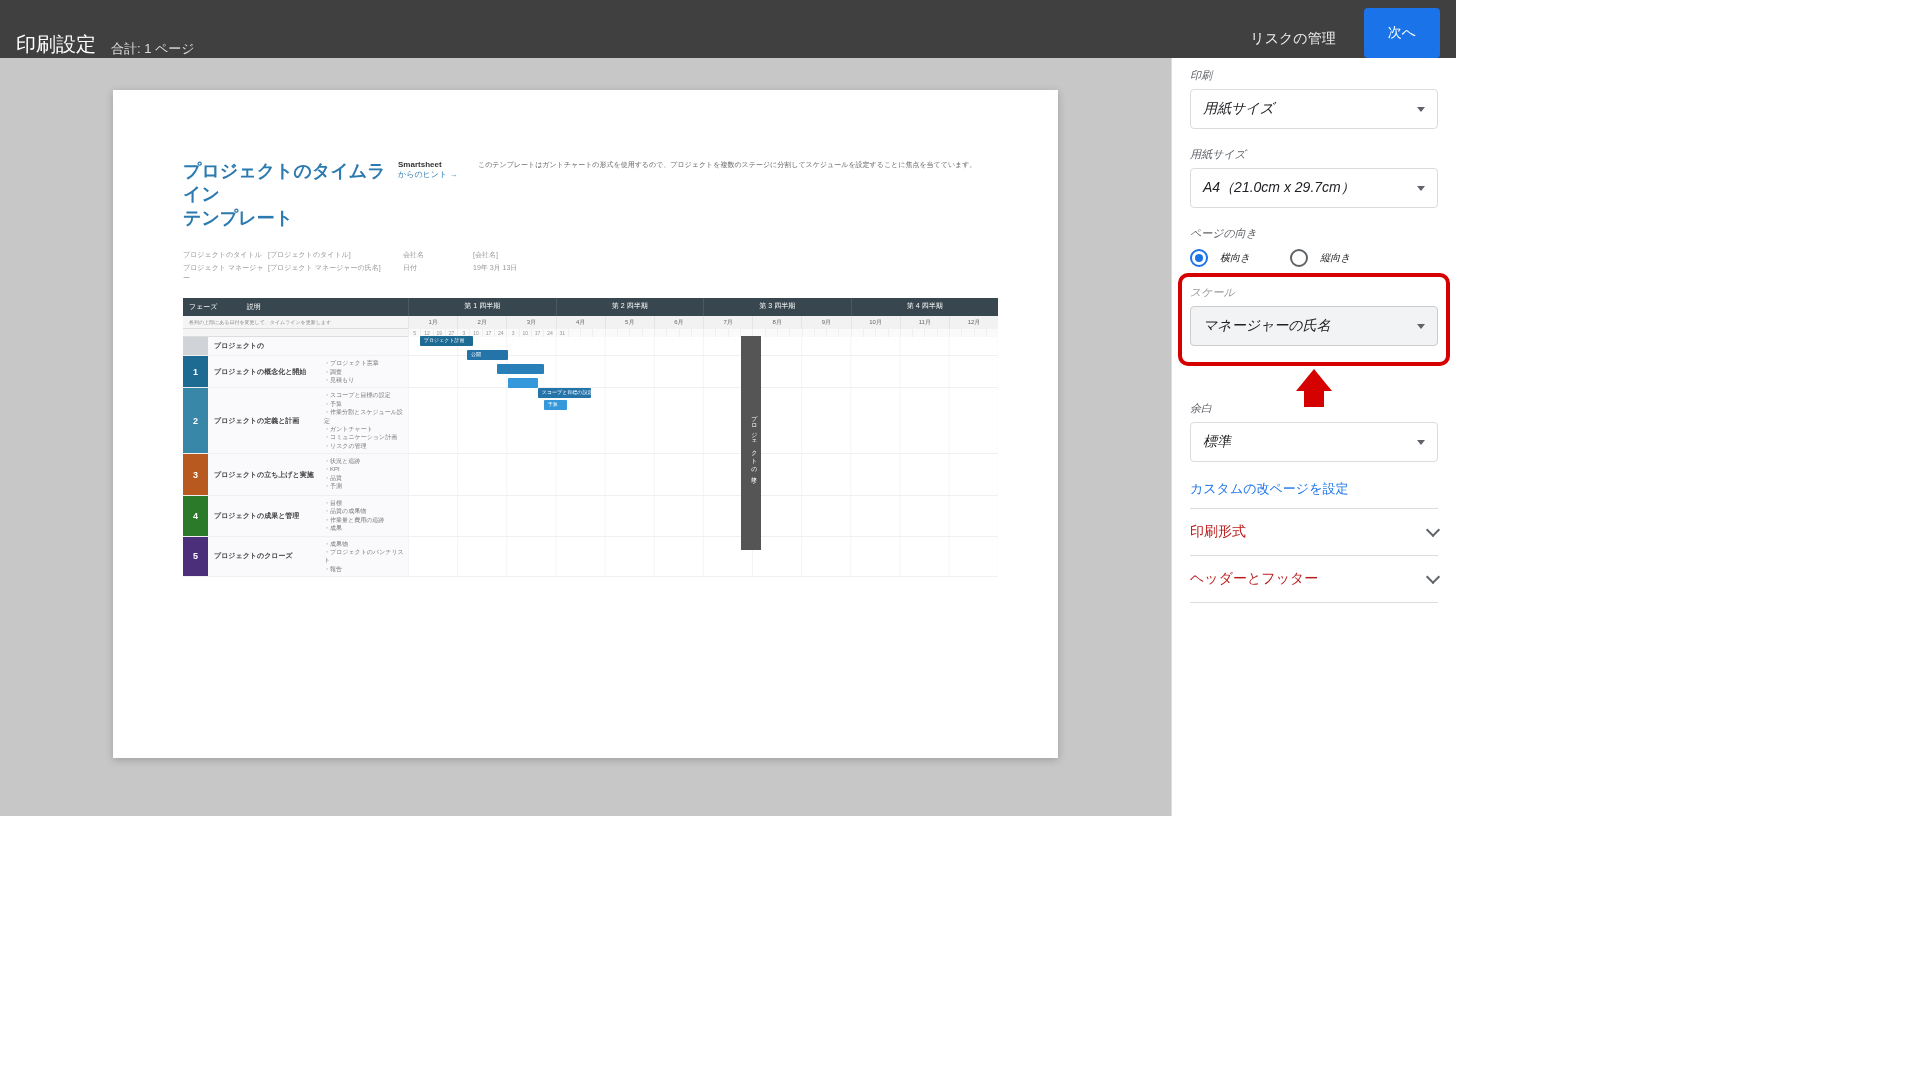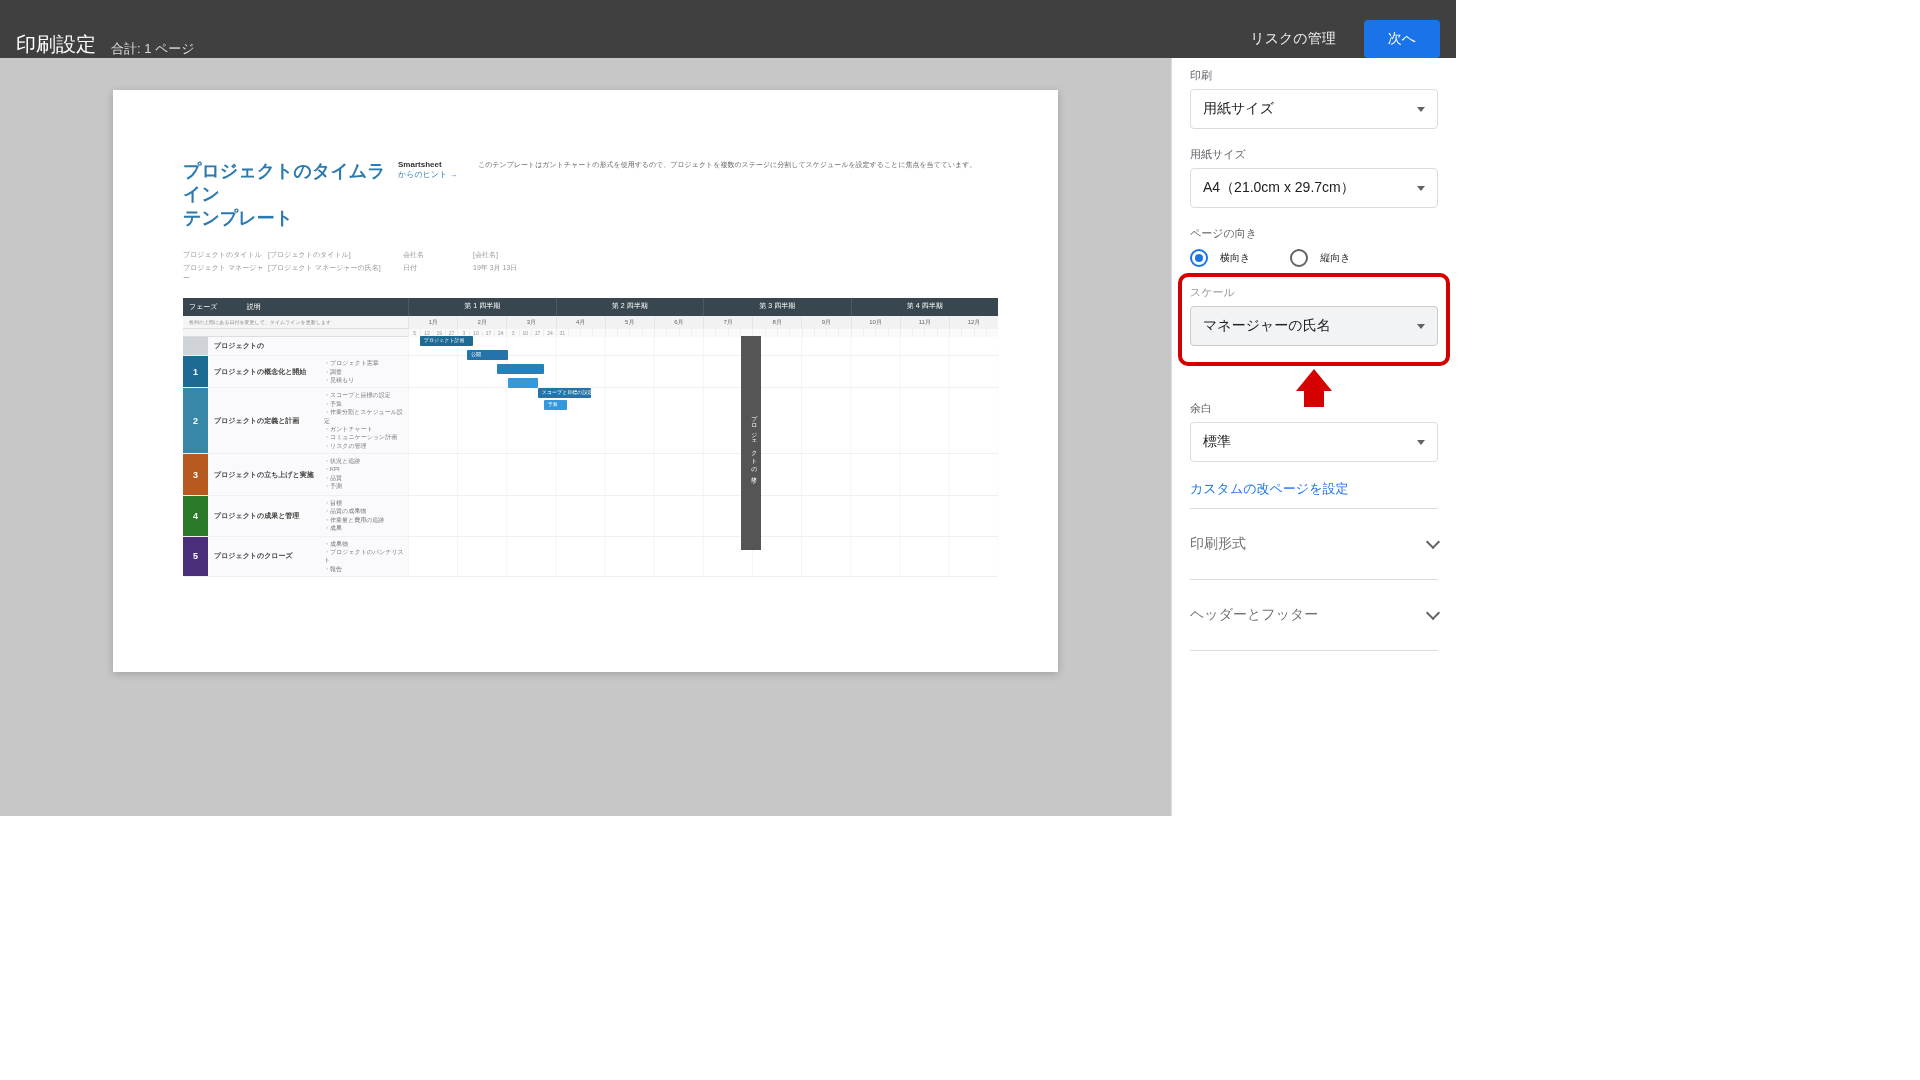--- a/index.html
+++ b/index.html
@@ -5,26 +5,26 @@
   * { box-sizing: border-box; margin: 0; padding: 0; }
   body { font-family: "Helvetica Neue", Arial, sans-serif; background: #fff; overflow: hidden; }
   .app { width: 1456px; height: 816px; display: flex; flex-direction: column; }
   
   
   .topbar { height: 58px; background: #404040; color: #fff; display: flex; align-items: flex-end; padding: 0 16px; }
   .topbar .title { font-size: 20px; font-weight: 400; }
   .topbar .sub { font-size: 13px; margin-left: 15px; color: #ddd; }
   .topbar .spacer { flex: 1; }
   .topbar .cancel { font-size: 14px; color: #eee; margin-right: 16px; cursor: pointer; padding: 10px 12px; }
-  .topbar .next { background: #1a73e8; color: #fff; padding: 10px 24px; font-size: 14px; border-radius: 4px; cursor: pointer; border: none; }
+  .topbar .next { background: #1a73e8; color: #fff; padding: 16px 24px; font-size: 14px; border-radius: 4px; cursor: pointer; border: none; }
   
   
   .main { flex: 1; display: flex; background: #c7c7c7; }
   .preview-area { flex: 1; display: flex; justify-content: center; align-items: flex-start; padding: 32px 0; overflow: hidden; }
-  .page { width: 945px; height: 582px; background: #fff; box-shadow: 0 2px 8px rgba(0,0,0,0.2); padding: 70px 60px 40px 70px; }
+  .page { width: 945px; height: 668px; background: #fff; box-shadow: 0 2px 8px rgba(0,0,0,0.2); padding: 70px 60px 40px 70px; }
   
   .sheet-header { display: flex; margin-bottom: 20px; }
   .sheet-title { color: #2b7ab0; font-size: 18px; font-weight: bold; line-height: 1.3; width: 215px; }
   .sheet-hint { font-size: 8px; width: 80px; color: #333; }
   .sheet-hint .link { color: #2b7ab0; }
   .sheet-desc { font-size: 7px; color: #666; flex: 1; line-height: 1.4; }
   
   .meta-rows { font-size: 7px; color: #999; margin-bottom: 15px; }
   .meta-row { display: flex; margin-bottom: 3px; }
   .meta-label { width: 85px; }
@@ -56,40 +56,40 @@
   .c1 { background: #1d6a93; }
   .c2 { background: #3987a8; }
   .c3 { background: #b85a1f; }
   .c4 { background: #2a7a2a; }
   .c5 { background: #4c2f7a; }
   
   .endbar { position: absolute; width: 20px; background: #555; color: #fff; font-size: 6px; writing-mode: vertical-rl; text-align: center; padding: 8px 2px; letter-spacing: 2px; }
   
   
   .sidebar { width: 285px; background: #fff; border-left: 1px solid #dadce0; padding: 10px 18px; overflow-y: auto; }
-  .sec { margin-bottom: 18px; }
+  .sec { margin-bottom: 18px; font-style: italic; }
   .sec-label { font-size: 11px; color: #5f6368; margin-bottom: 6px; }
   .select { border: 1px solid #dadce0; border-radius: 4px; padding: 10px 12px; font-size: 14px; color: #202124; display: flex; justify-content: space-between; align-items: center; cursor: pointer; background: #fff; }
   .select .caret { width: 0; height: 0; border-left: 4px solid transparent; border-right: 4px solid transparent; border-top: 5px solid #5f6368; }
   
   .radio-row { display: flex; gap: 40px; margin-top: 8px; }
   .radio-opt { display: flex; align-items: center; font-size: 10px; color: #202124; cursor: pointer; }
   .radio { width: 18px; height: 18px; border-radius: 50%; border: 2px solid #5f6368; margin-right: 12px; position: relative; }
   .radio.on { border-color: #1a73e8; }
   .radio.on::after { content: ''; position: absolute; width: 8px; height: 8px; background: #1a73e8; border-radius: 50%; top: 3px; left: 3px; }
   
   .highlight { border: 4px solid #d50000; border-radius: 10px; padding: 8px; margin: -12px -12px 5px -12px; }
   .highlight .sec-label { color: #999; }
   .arrow-up { width: 0; height: 0; border-left: 18px solid transparent; border-right: 18px solid transparent; border-bottom: 22px solid #d50000; margin: 0 auto; position: relative; }
   .arrow-up::after { content:''; position:absolute; width: 20px; height: 18px; background: #d50000; left: -10px; top: 20px; }
   .arrow-wrap { text-align: center; margin-top: -2px; margin-bottom: 8px; }
   
   .link-text { color: #1a73e8; font-size: 13px; cursor: pointer; margin-bottom: 10px; display: block; }
   
-  .accordion { border-top: 1px solid #dadce0; padding: 26px 0; display: flex; justify-content: space-between; align-items: center; font-size: 14px; color: #737373; cursor: pointer; text-align: right; }
+  .accordion { border-top: 1px solid #dadce0; padding: 14px 0; display: flex; justify-content: space-between; align-items: center; font-size: 14px; color: #b91c1c; cursor: pointer; text-align: right; }
   .accordion .chev { width: 10px; height: 10px; border-right: 2px solid #5f6368; border-bottom: 2px solid #5f6368; transform: rotate(45deg); margin-top: -4px; }
 </style>
 </head>
 <body>
 
 <div class="app">
   <div class="topbar">
     <span class="title">印刷設定</span>
     <span class="sub">合計: 1 ページ</span>
     <span class="spacer"></span>

